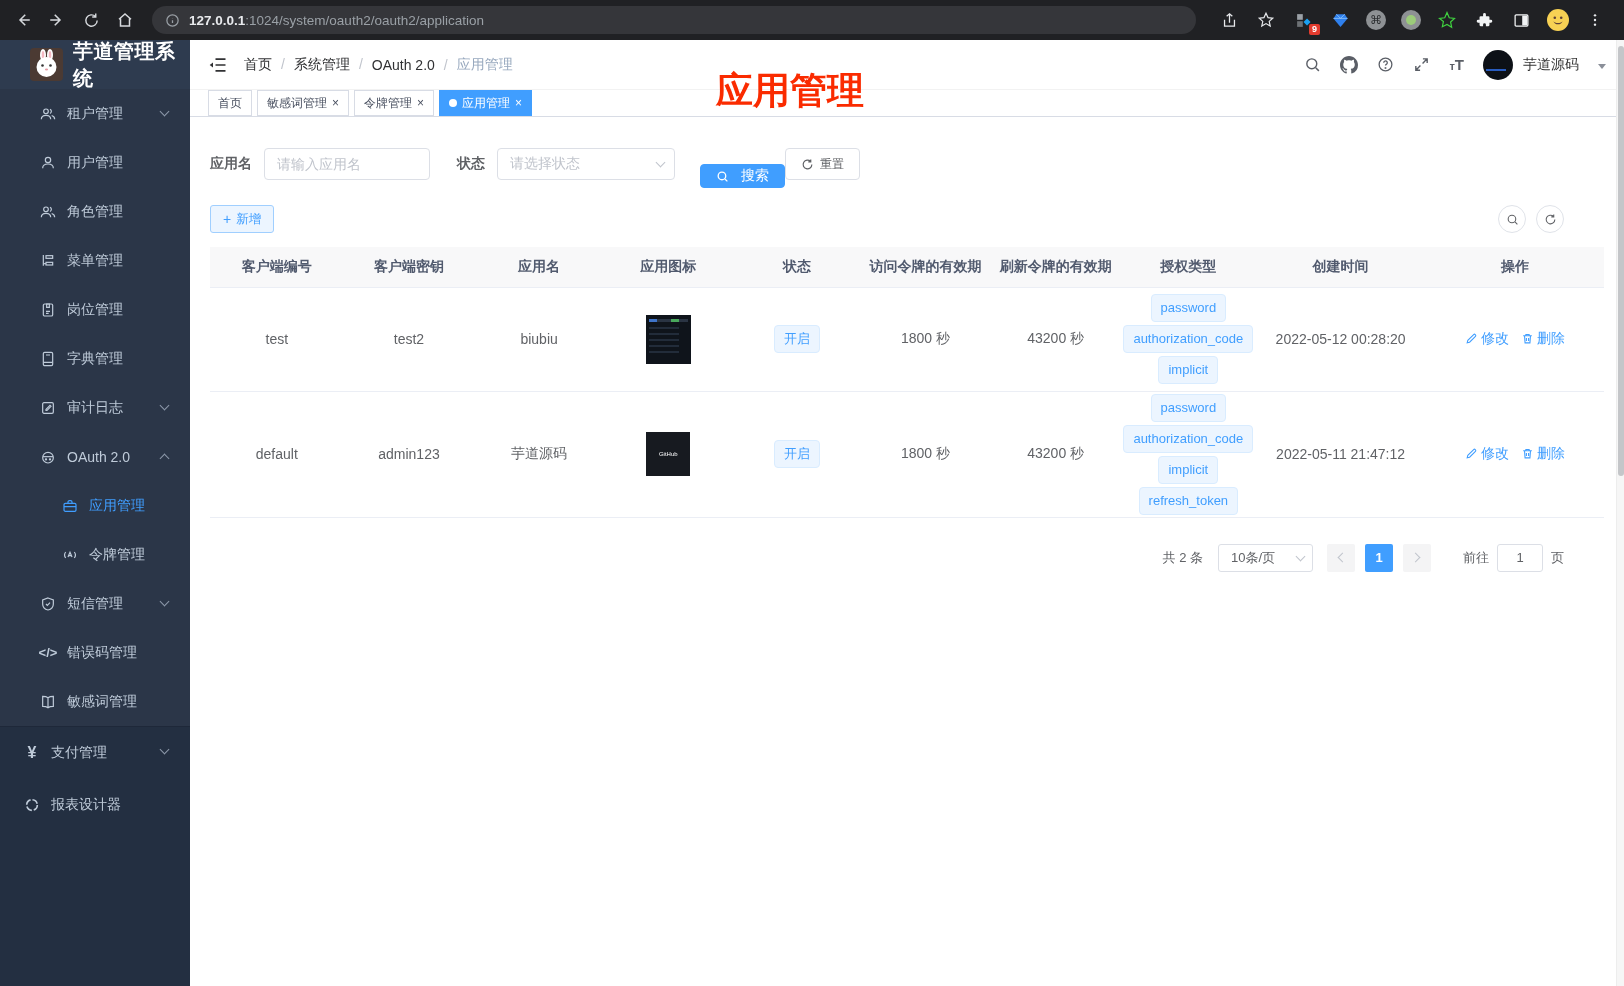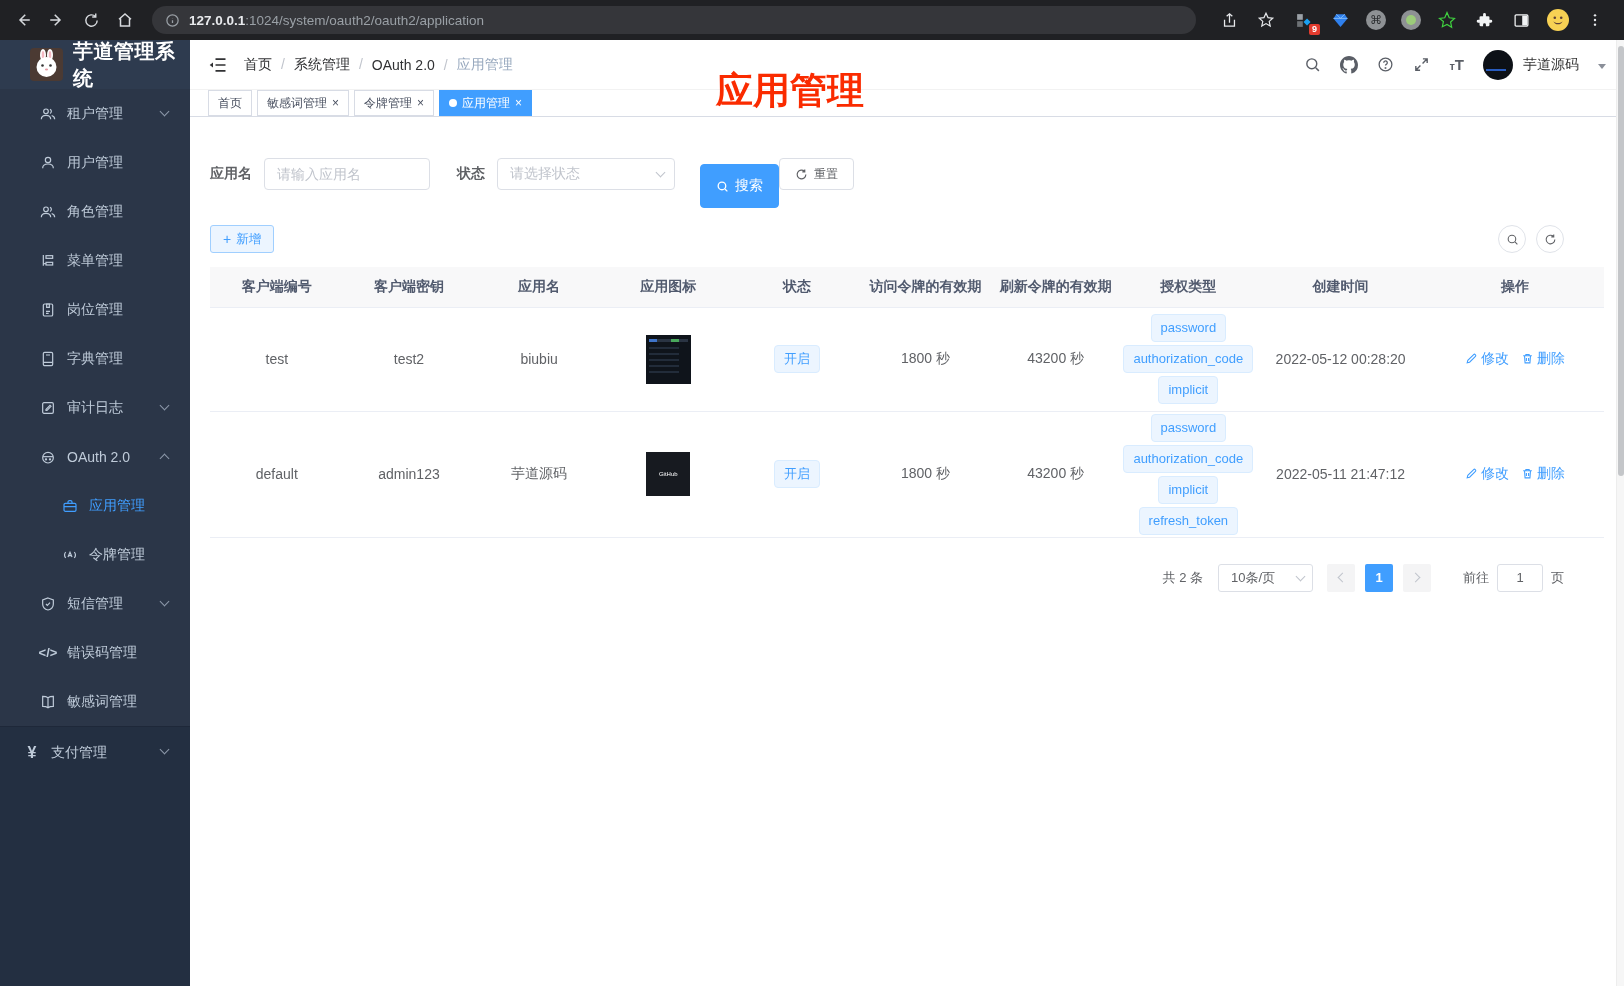--- a/index.html
+++ b/index.html
@@ -59,21 +59,21 @@
 .tab-close::before { content:"×"; }
 .tab.active { background:#409eff; border-color:#409eff; color:#fff; }
 
 .content { padding:12px 20px 0 20px; position:relative; flex:1; }
 .filter-row { display:flex; align-items:center; margin-top:11px; }
 .f-label { font-size:14px; color:#606266; font-weight:700; }
 .input { width:166px; height:32px; border:1px solid #dcdfe6; border-radius:4px; padding:0 12px; font-size:14px; color:#606266; outline:none; margin-left:12px; }
 .input::placeholder { color:#c0c4cc; }
 .select { height:32px; border:1px solid #dcdfe6; border-radius:4px; display:flex; align-items:center; justify-content:space-between; padding:0 10px 0 12px; color:#c0c4cc; font-size:14px; cursor:pointer; }
 .sel-chev { width:7px; height:7px; border-right:1.3px solid #c0c4cc; border-bottom:1.3px solid #c0c4cc; transform:rotate(45deg); margin-top:-3px; }
-.btn-primary { height:44px; background:#409eff; color:#fff; border:1px solid #409eff; border-radius:4px; padding:0 15px; font-size:14px; display:inline-flex; align-items:center; gap:6px; cursor:pointer;margin-top:24px; }
+.btn-primary { height:24px; background:#409eff; color:#fff; border:1px solid #409eff; border-radius:4px; padding:0 15px; font-size:14px; display:inline-flex; align-items:center; gap:12px; cursor:pointer;margin-top:24px; }
 .btn-plain { height:32px; background:#fff; border:1px solid #dcdfe6; color:#606266; border-radius:4px; padding:0 15px; font-size:12px; display:inline-flex; align-items:center; gap:6px; cursor:pointer; }
 .toolbar-row { display:flex; align-items:center; margin-top:17px; }
 .btn-add { height:28px; background:#ecf5ff; border:1px solid #a0cfff; color:#409eff; border-radius:3px; padding:0 12px; font-size:12.5px; display:inline-flex; align-items:center; gap:5px; cursor:pointer; }
 .btn-add::before { content:"+"; font-size:14px; }
 .circle-btns { margin-left:auto; display:flex; gap:10px; margin-right:40px; }
 .circle-btn { width:28px; height:28px; border-radius:50%; border:1px solid #e0e3e9; background:#fff; display:flex; align-items:center; justify-content:center; color:#606266; cursor:pointer; }
 
 table { width:100%; border-collapse:collapse; margin-top:14px; table-layout:fixed; }
 thead th { background:#f8f8f9; height:40px; font-size:14px; color:#515a6e; font-weight:700; text-align:center; }
 tbody td { text-align:center; font-size:14px; color:#606266; border-bottom:1px solid #ebeef5; border-top:1px solid #ebeef5; }
@@ -338,20 +338,28 @@
             </svg>
           </span>
         <span>敏感词管理</span>
       </div>
     </nav>
     <div class="menu-bottom">
       <div class="menu-item">
         <span class="mi txt-ic" style="font-size:16px;">¥</span>
         <span>支付管理</span>
         <span class="chev down"></span>
+      </div>
+      <div class="menu-item">
+        <span class="mi">
+            <svg width="16" height="16" viewBox="0 0 24 24" fill="none" stroke="#bfcbd9" stroke-width="2.4">
+              <circle cx="12" cy="12" r="8" stroke-dasharray="9.5 3"></circle>
+            </svg>
+          </span>
+        <span>报表设计器</span>
       </div>
     </div>
   </aside>
 
   <main class="main">
     <div class="topbar">
       <span style="display:flex;">
         <svg width="20" height="20" viewBox="0 0 24 24" fill="none" stroke="#303133" stroke-width="2">
             <path d="M9 5h12M9 12h12M9 19h12"></path>
             <path d="M6 9l-4 3 4 3z" fill="#303133" stroke="none"></path>

